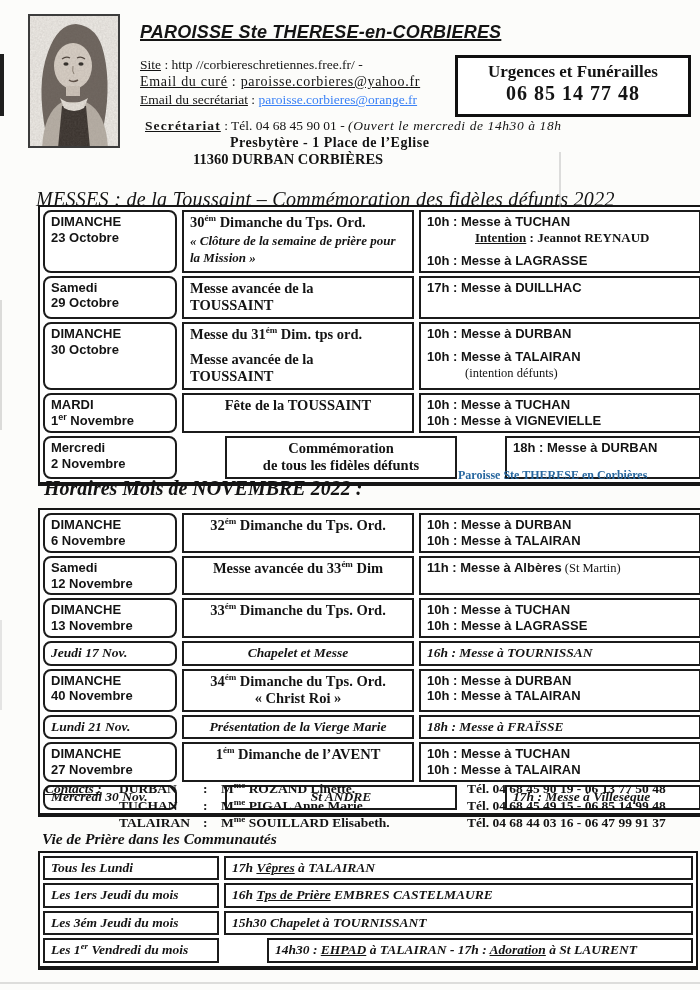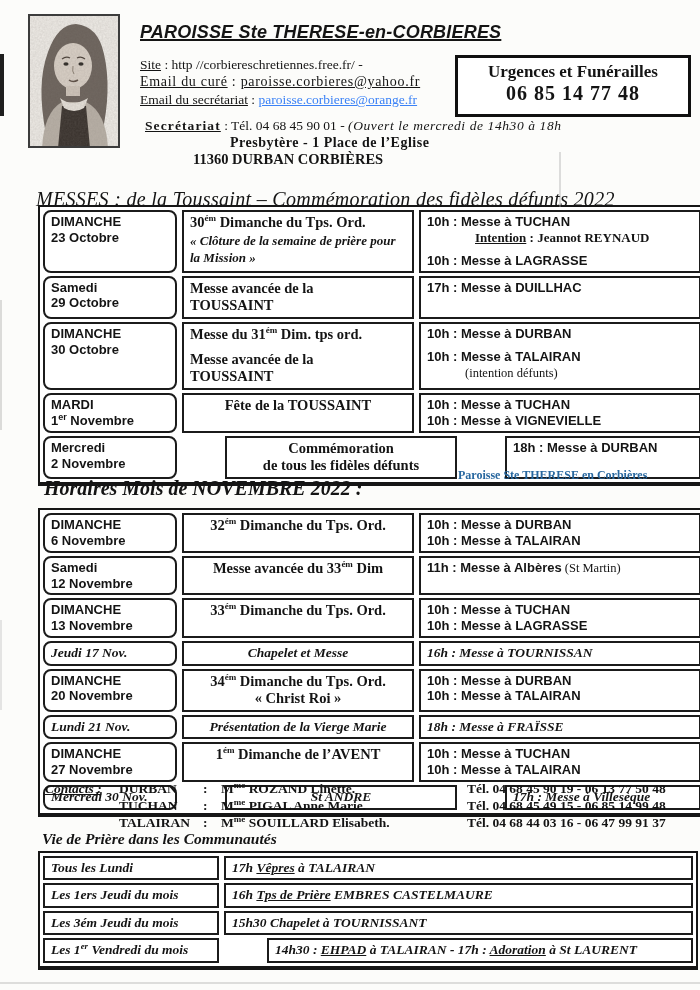--- a/index.html
+++ b/index.html
@@ -279,21 +279,21 @@
         <div class="scell serifbi center">
           <div class="ln"><span>Chapelet et Messe</span></div>
         </div>
         <div class="scell serifbi">
           <div class="ln"><span>16h : Messe à TOURNISSAN</span></div>
         </div>
       </div>
       <div class="srow">
         <div class="scell sans">
           <div class="ln"><span>DIMANCHE</span></div>
-          <div class="ln"><span>20 Novembre</span></div>
+          <div class="ln"><span>40 Novembre</span></div>
         </div>
         <div class="scell serif center">
           <div class="ln"><span>34</span><sup>ém</sup><span> Dimanche du Tps. Ord.</span></div>
           <div class="ln"><span>« Christ Roi »</span></div>
         </div>
         <div class="scell sans">
           <div class="ln"><span>10h : Messe à DURBAN</span></div>
           <div class="ln"><span>10h : Messe à TALAIRAN</span></div>
         </div>
       </div>

